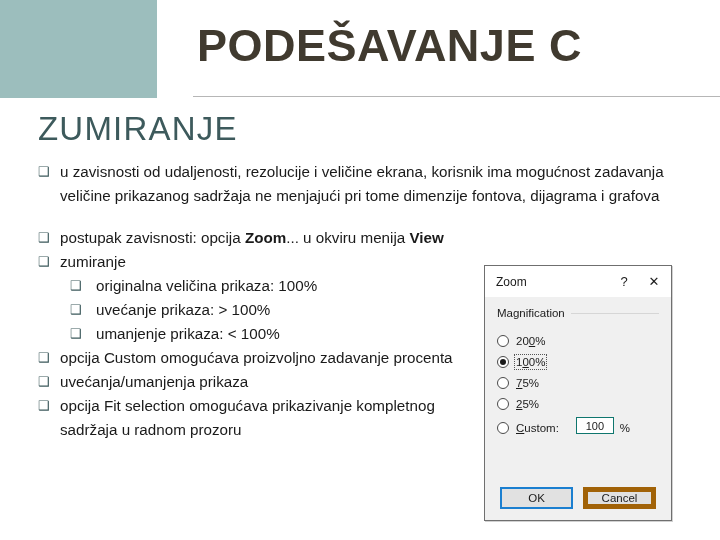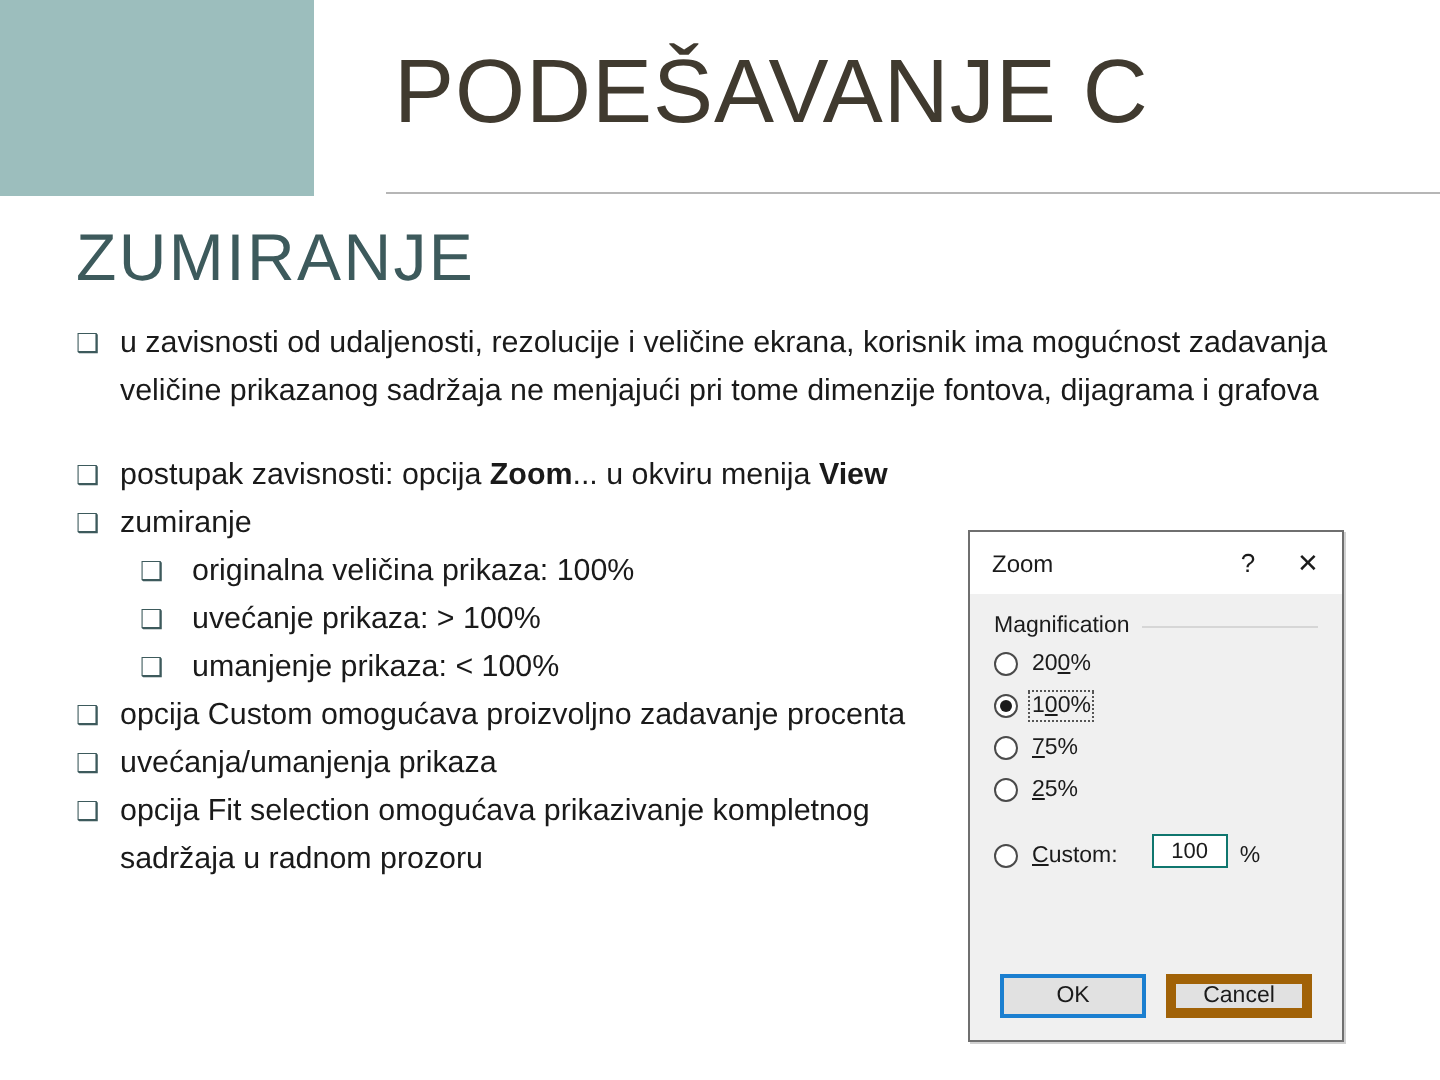--- a/index.html
+++ b/index.html
@@ -26,21 +26,21 @@
   }
   #slide-title {
     position: absolute;
     left: 197px;
     top: 17px;
     font-size: 45px;
     line-height: 58px;
     letter-spacing: 0.5px;
     color: #403a2f;
     white-space: nowrap;
-    font-weight: normal;
+    font-weight: bold;
     margin: 0;
   }
   #title-rule {
     position: absolute;
     left: 193px;
     top: 96px;
     width: 527px;
     height: 1px;
     background: #b6b6b6;
   }
@@ -149,21 +149,21 @@
     color: #1b1b1b;
     margin-bottom: 7px;
   }
   #magnification-legend .legend-line {
     flex: 1 1 auto;
     height: 1px;
     background: #d6d6d6;
   }
   .radio-row {
     display: flex;
-    align-items: flex-start;
+    align-items: flex-end;
     height: 21px;
     font-size: 11.5px;
   }
   .radio-dot {
     width: 12px;
     height: 12px;
     border-radius: 50%;
     border: 1px solid #4a4a4a;
     background: #ffffff;
     box-sizing: border-box;

